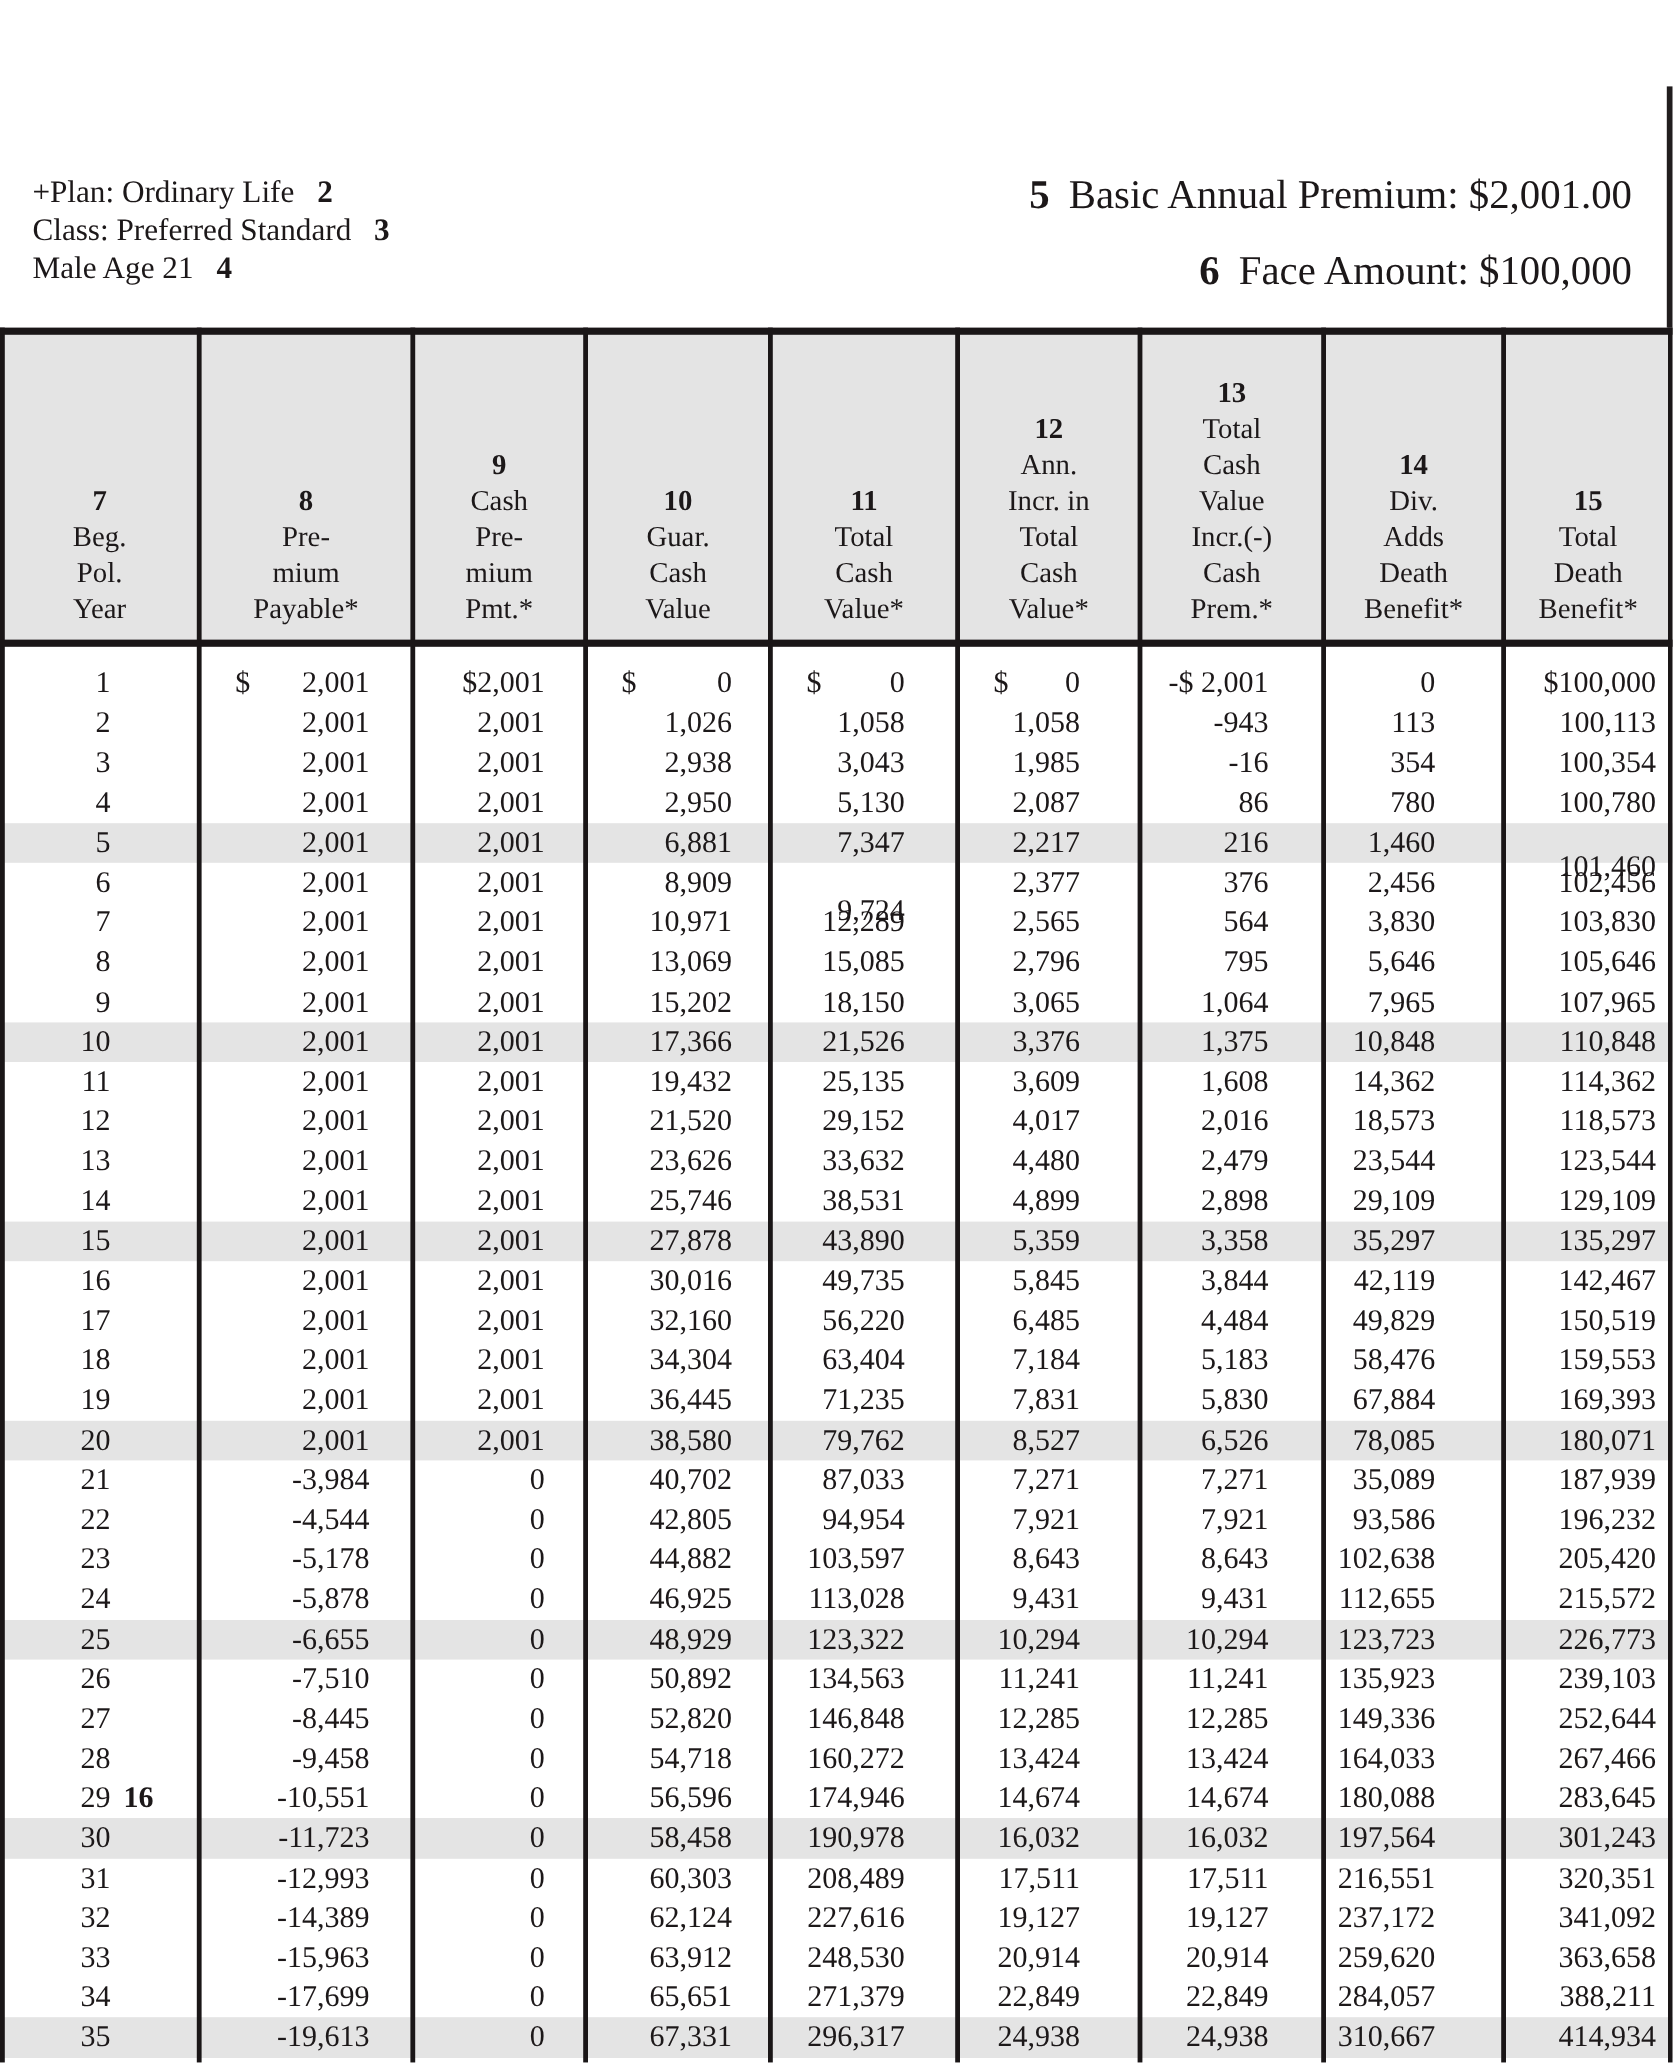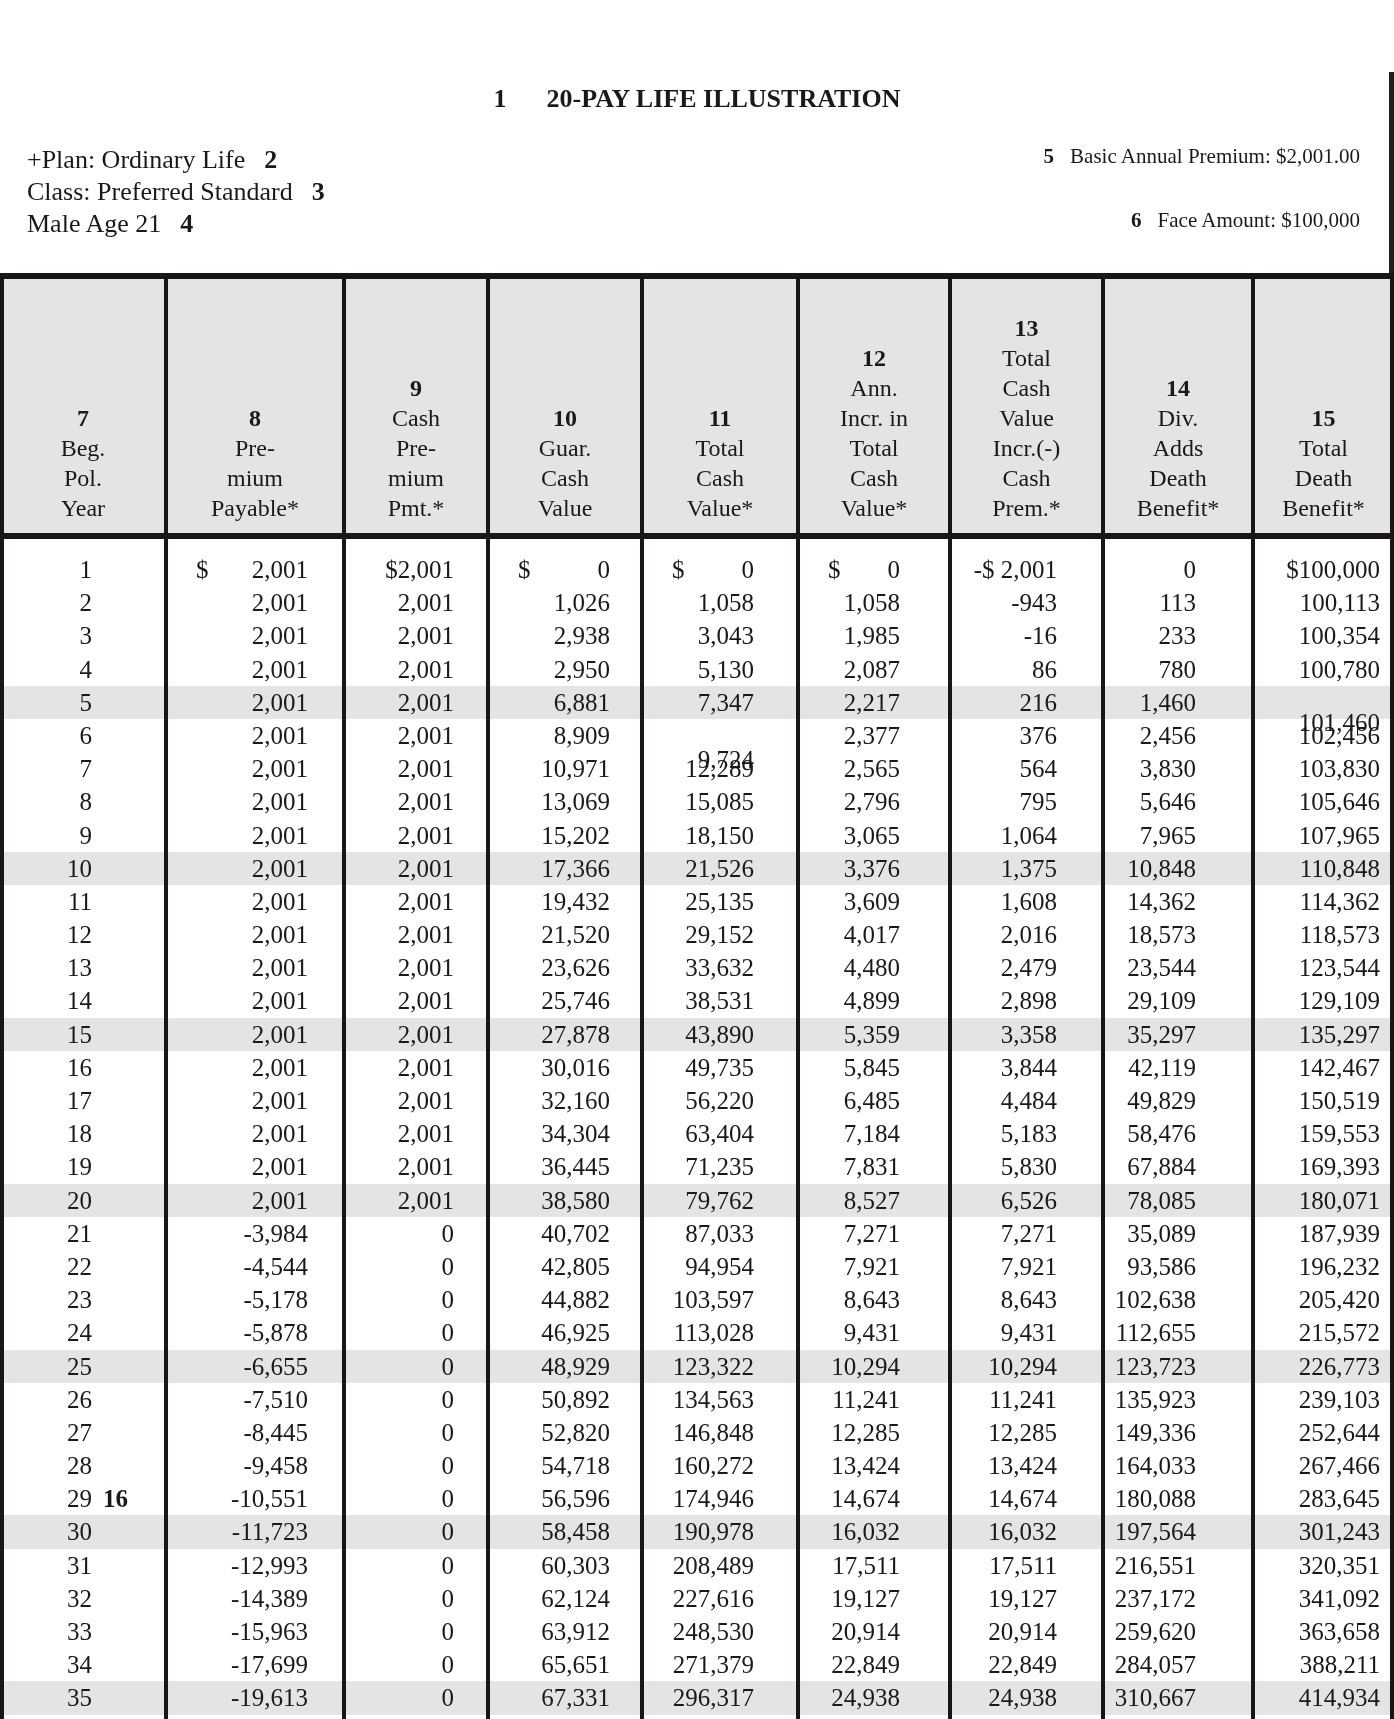--- a/index.html
+++ b/index.html
@@ -22,21 +22,21 @@
   
   .subtitle {
     position:absolute; top:84px; left:0; width:100%; text-align:center;
     font-size:26px; font-weight:bold; white-space:nowrap;
   }
   .subtitle .ref { display:inline-block; margin-right:40px; }
 
   
   .info-left { position:absolute; left:27px; top:144px; font-size:26px; line-height:32px; white-space:nowrap; }
   .info-left .ref { font-weight:bold; margin-left:19px; }
-  .info-right { position:absolute; right:34px; font-size:21px; white-space:nowrap; }
+  .info-right { position:absolute; right:34px; font-size:34px; white-space:nowrap; }
   .info-right .ref { font-weight:bold; margin-right:16px; }
   .ir1 { top:144px; } .ir2 { top:208px; }
 
   
   .ledger { position:absolute; left:0; top:273px; width:1394px; height:1446px; }
   .t-topline  { position:absolute; top:0; left:0; width:100%; height:6px; background:#1a1617; z-index:6; }
   .t-header   { position:absolute; top:6px; left:0; width:100%; height:254px; background:#e4e4e4; display:flex; }
   .t-divider  { position:absolute; top:260px; left:0; width:100%; height:6px; background:#1a1617; z-index:6; }
   .t-body     { position:absolute; top:266px; left:0; width:100%; height:1180px; padding-top:14px; box-sizing:border-box; overflow:hidden; }
 
@@ -55,23 +55,20 @@
 
   .vline { position:absolute; top:0; bottom:0; width:4px; background:#1a1617; z-index:5; }
 </style>
 </head>
 <body>
 
 <div class="page">
 
   <div class="right-connector"></div>
 
-  <div class="subtitle">
-    <span class="ref">1</span><span>20-PAY LIFE ILLUSTRATION</span>
-  </div>
 
   <div class="info-left">
     <div><span>+Plan: Ordinary Life</span><span class="ref">2</span></div>
     <div><span>Class: Preferred Standard</span><span class="ref">3</span></div>
     <div><span>Male Age 21</span><span class="ref">4</span></div>
   </div>
 
   <div class="info-right ir1">
     <span class="ref">5</span><span>Basic Annual Premium: $2,001.00</span>
   </div>
@@ -169,21 +166,21 @@
           <div class="cell" style="width: 141px; padding-right: 14px;">100,113</div>
         </div>
         <div class="trow">
           <div class="cell-year" style="width: 166px; padding-right: 74px;">3</div>
           <div class="cell" style="width: 178px; padding-right: 36px;">2,001</div>
           <div class="cell" style="width: 144px; padding-right: 34px;">2,001</div>
           <div class="cell" style="width: 154px; padding-right: 32px;">2,938</div>
           <div class="cell" style="width: 156px; padding-right: 44px;">3,043</div>
           <div class="cell" style="width: 152px; padding-right: 50px;">1,985</div>
           <div class="cell" style="width: 153px; padding-right: 46px;">-16</div>
-          <div class="cell" style="width: 150px; padding-right: 57px;">233</div>
+          <div class="cell" style="width: 150px; padding-right: 57px;">354</div>
           <div class="cell" style="width: 141px; padding-right: 14px;">100,354</div>
         </div>
         <div class="trow">
           <div class="cell-year" style="width: 166px; padding-right: 74px;">4</div>
           <div class="cell" style="width: 178px; padding-right: 36px;">2,001</div>
           <div class="cell" style="width: 144px; padding-right: 34px;">2,001</div>
           <div class="cell" style="width: 154px; padding-right: 32px;">2,950</div>
           <div class="cell" style="width: 156px; padding-right: 44px;">5,130</div>
           <div class="cell" style="width: 152px; padding-right: 50px;">2,087</div>
           <div class="cell" style="width: 153px; padding-right: 46px;">86</div>

